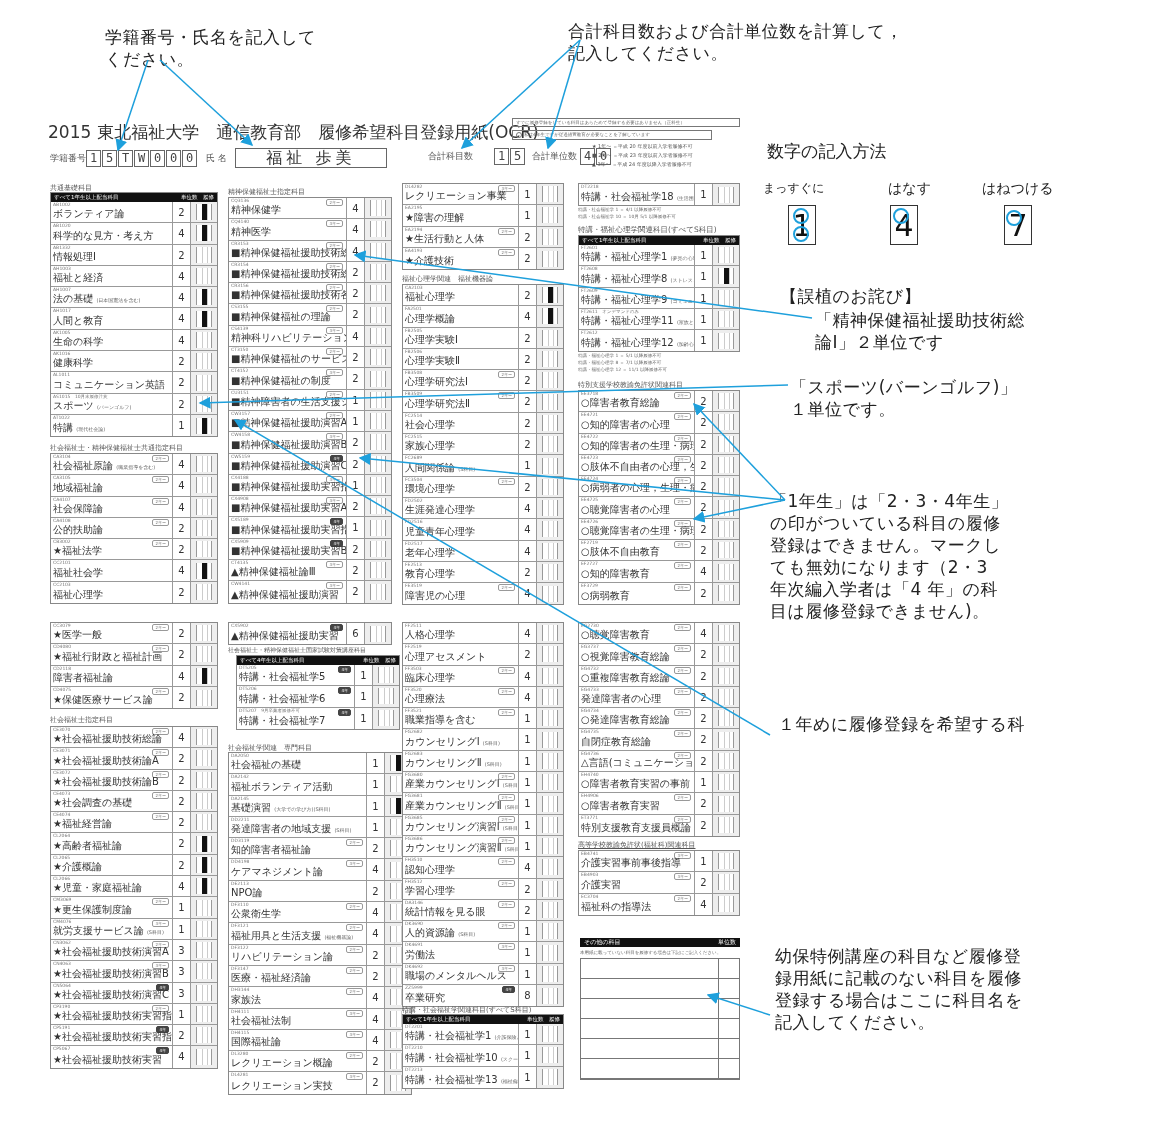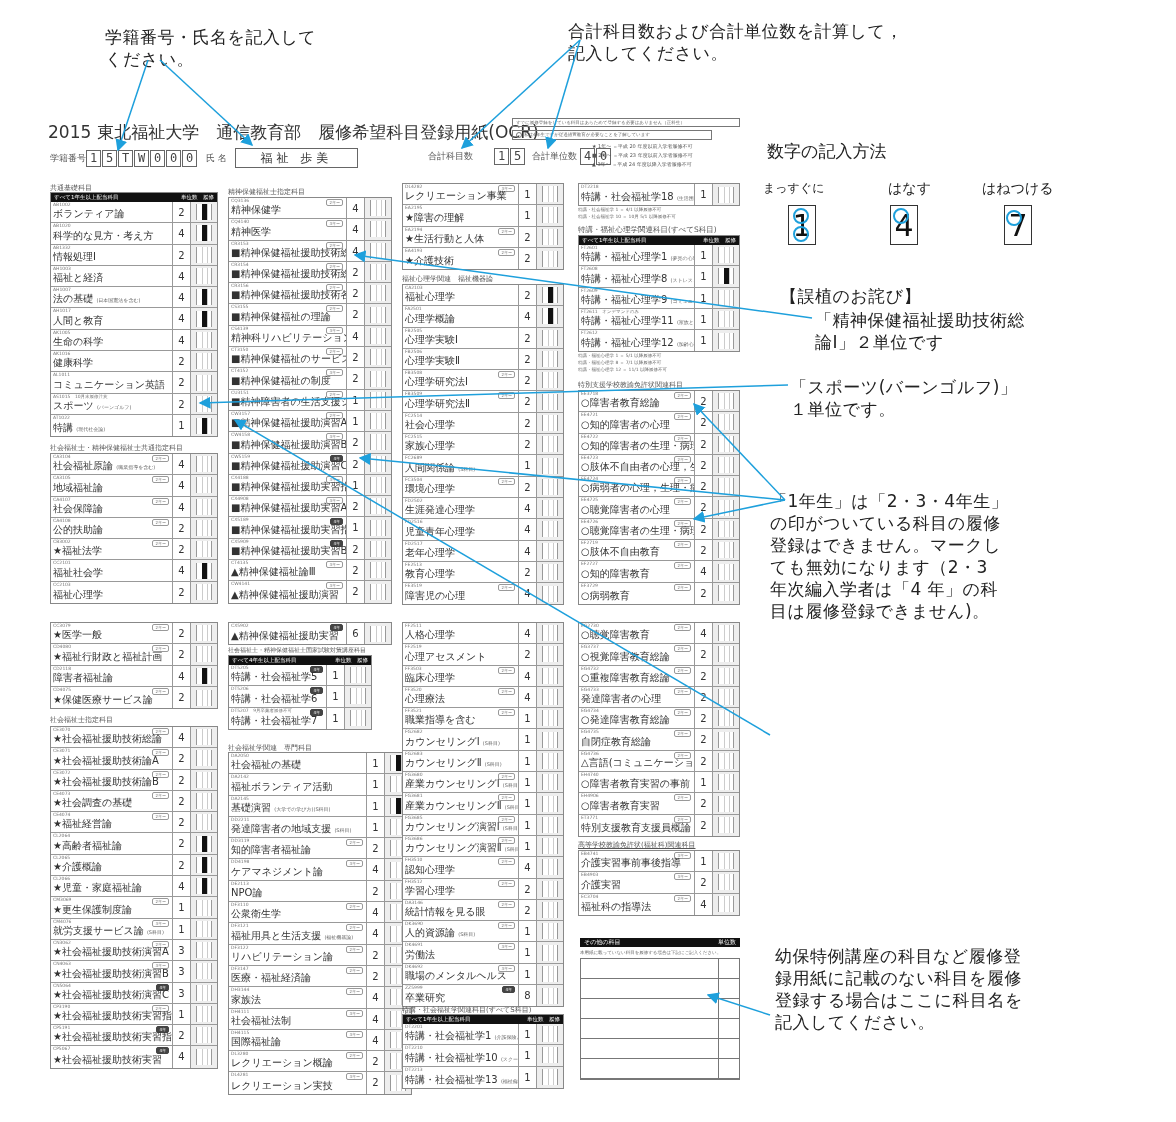--- a/index.html
+++ b/index.html
@@ -4,21 +4,21 @@
 <style>
   * { box-sizing: border-box; margin: 0; padding: 0; }
   html, body { width: 1176px; height: 1122px; background: #fff; overflow: hidden; }
   body { position: relative; font-family: "DejaVu Sans", "Liberation Sans", sans-serif; color: #222; }
   .abs { position: absolute; }
   .callout { font-size: 17px; line-height: 22px; color: #222; letter-spacing: 0.5px; }
   .form-title { font-size: 17px; color: #333; white-space: nowrap; }
   .form-title .yr { margin-right: 6px; }
   .id-row { font-size: 9px; color: #555; display: flex; align-items: center; white-space: nowrap; }
   .boxc { display: inline-block; width: 15px; height: 17px; border: 1px solid #666; font-size: 12px; color: #444; text-align: center; line-height: 15px; margin-right: 1px; font-family: "DejaVu Sans Mono", monospace; }
-  .namebox { display: inline-block; width: 123px; height: 20px; border: 1px solid #666; font-size: 12px; text-align: center; line-height: 18px; letter-spacing: 4px; color:#333; }
+  .namebox { display: inline-block; width: 152px; height: 20px; border: 1px solid #666; font-size: 16px; text-align: center; line-height: 18px; letter-spacing: 4px; color:#333; }
   .notice { border: 1px solid #777; font-size: 4.5px; color:#666; padding: 1px 3px; white-space: nowrap; }
   .legend-line { font-size: 5px; color:#555; white-space: nowrap; line-height: 9px; }
 
   .sec-label { font-size: 7px; color:#555; white-space: nowrap; }
   .tbl { position: absolute; border: 1px solid #888; background: #fff; }
   .tbl .hdr { height: 9px; background: #111; color: #fff; font-size: 5.5px; display:flex; justify-content: space-between; align-items:center; padding: 0 3px; }
   .row { display: flex; height: 21.3px; border-bottom: 1px solid #999; }
   .row:last-child { border-bottom: none; }
   .cell-name { flex: 1; position: relative; border-right: 1px solid #999; overflow: hidden; }
   .cell-name .code { position:absolute; left:2px; top:0; font-size: 4.5px; color:#777; }
@@ -104,20 +104,21 @@
 論Ⅰ」２単位です</div>
 <div class="abs callout" style="left:790px;top:376px;white-space:pre-line;">「スポーツ(バーンゴルフ)」
 １単位です。</div>
 <div class="abs callout" style="left:770px;top:490px;white-space:pre-line;">「1年生」は「2・3・4年生」
 の印がついている科目の履修
 登録はできません。マークし
 ても無効になります（2・3
 年次編入学者は「4 年」の科
 目は履修登録できません)。</div>
 <div class="abs callout" style="left:778px;top:713px;width:300px;">
+  <div>１年めに履修登録を希望する科</div>
 </div>
 <div class="abs callout" style="left:775px;top:945px;white-space:pre-line;">幼保特例講座の科目など履修登
 録用紙に記載のない科目を履修
 登録する場合はここに科目名を
 記入してください。</div>
 
 <div class="abs sec-label" style="left:50px;top:183px;">共通基礎科目</div>
 <div class="tbl" style="left:50px;top:192px;width:168px;">
     <div class="hdr">
       <span>すべて1年生以上配当科目</span>
@@ -757,21 +758,21 @@
         <span class="tag dark">4年</span>
         <span class="nm"><span>▲精神保健福祉援助実習</span></span>
       </div>
       <div class="cell-cred">6</div>
       <div class="cell-mark">
         <div class="mark-slot"></div>
       </div>
     </div>
   </div>
 <div class="abs sec-label" style="left:228px;top:646px;font-size:6px;">社会福祉士・精神保健福祉士国家試験対策講座科目</div>
-<div class="tbl" style="left:228px;top:655px;width:144px;">
+<div class="tbl" style="left:236px;top:655px;width:164px;">
     <div class="hdr">
       <span>すべて4年生以上配当科目</span>
       <span><span>単位数</span>　<span>履修</span></span>
     </div>
     <div class="row">
       <div class="cell-name">
         <span class="code">DT5205</span>
         <span class="tag dark">4年</span>
         <span class="nm"><span>特講・社会福祉学5</span></span>
       </div>

